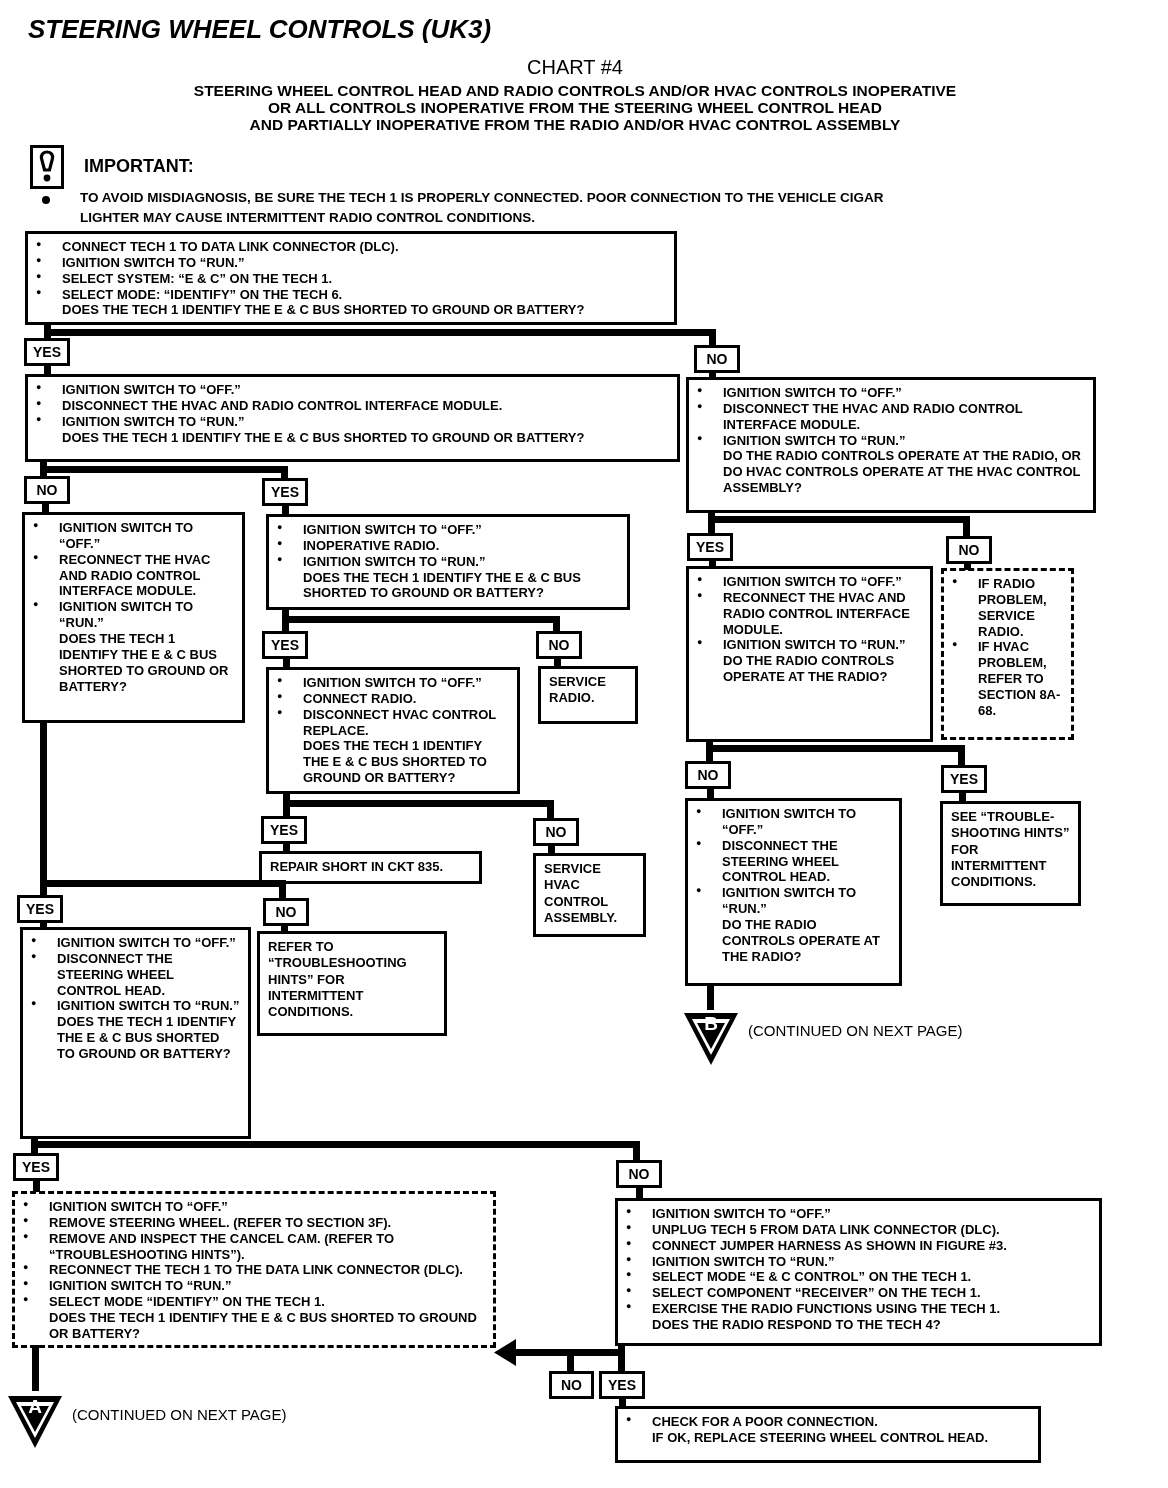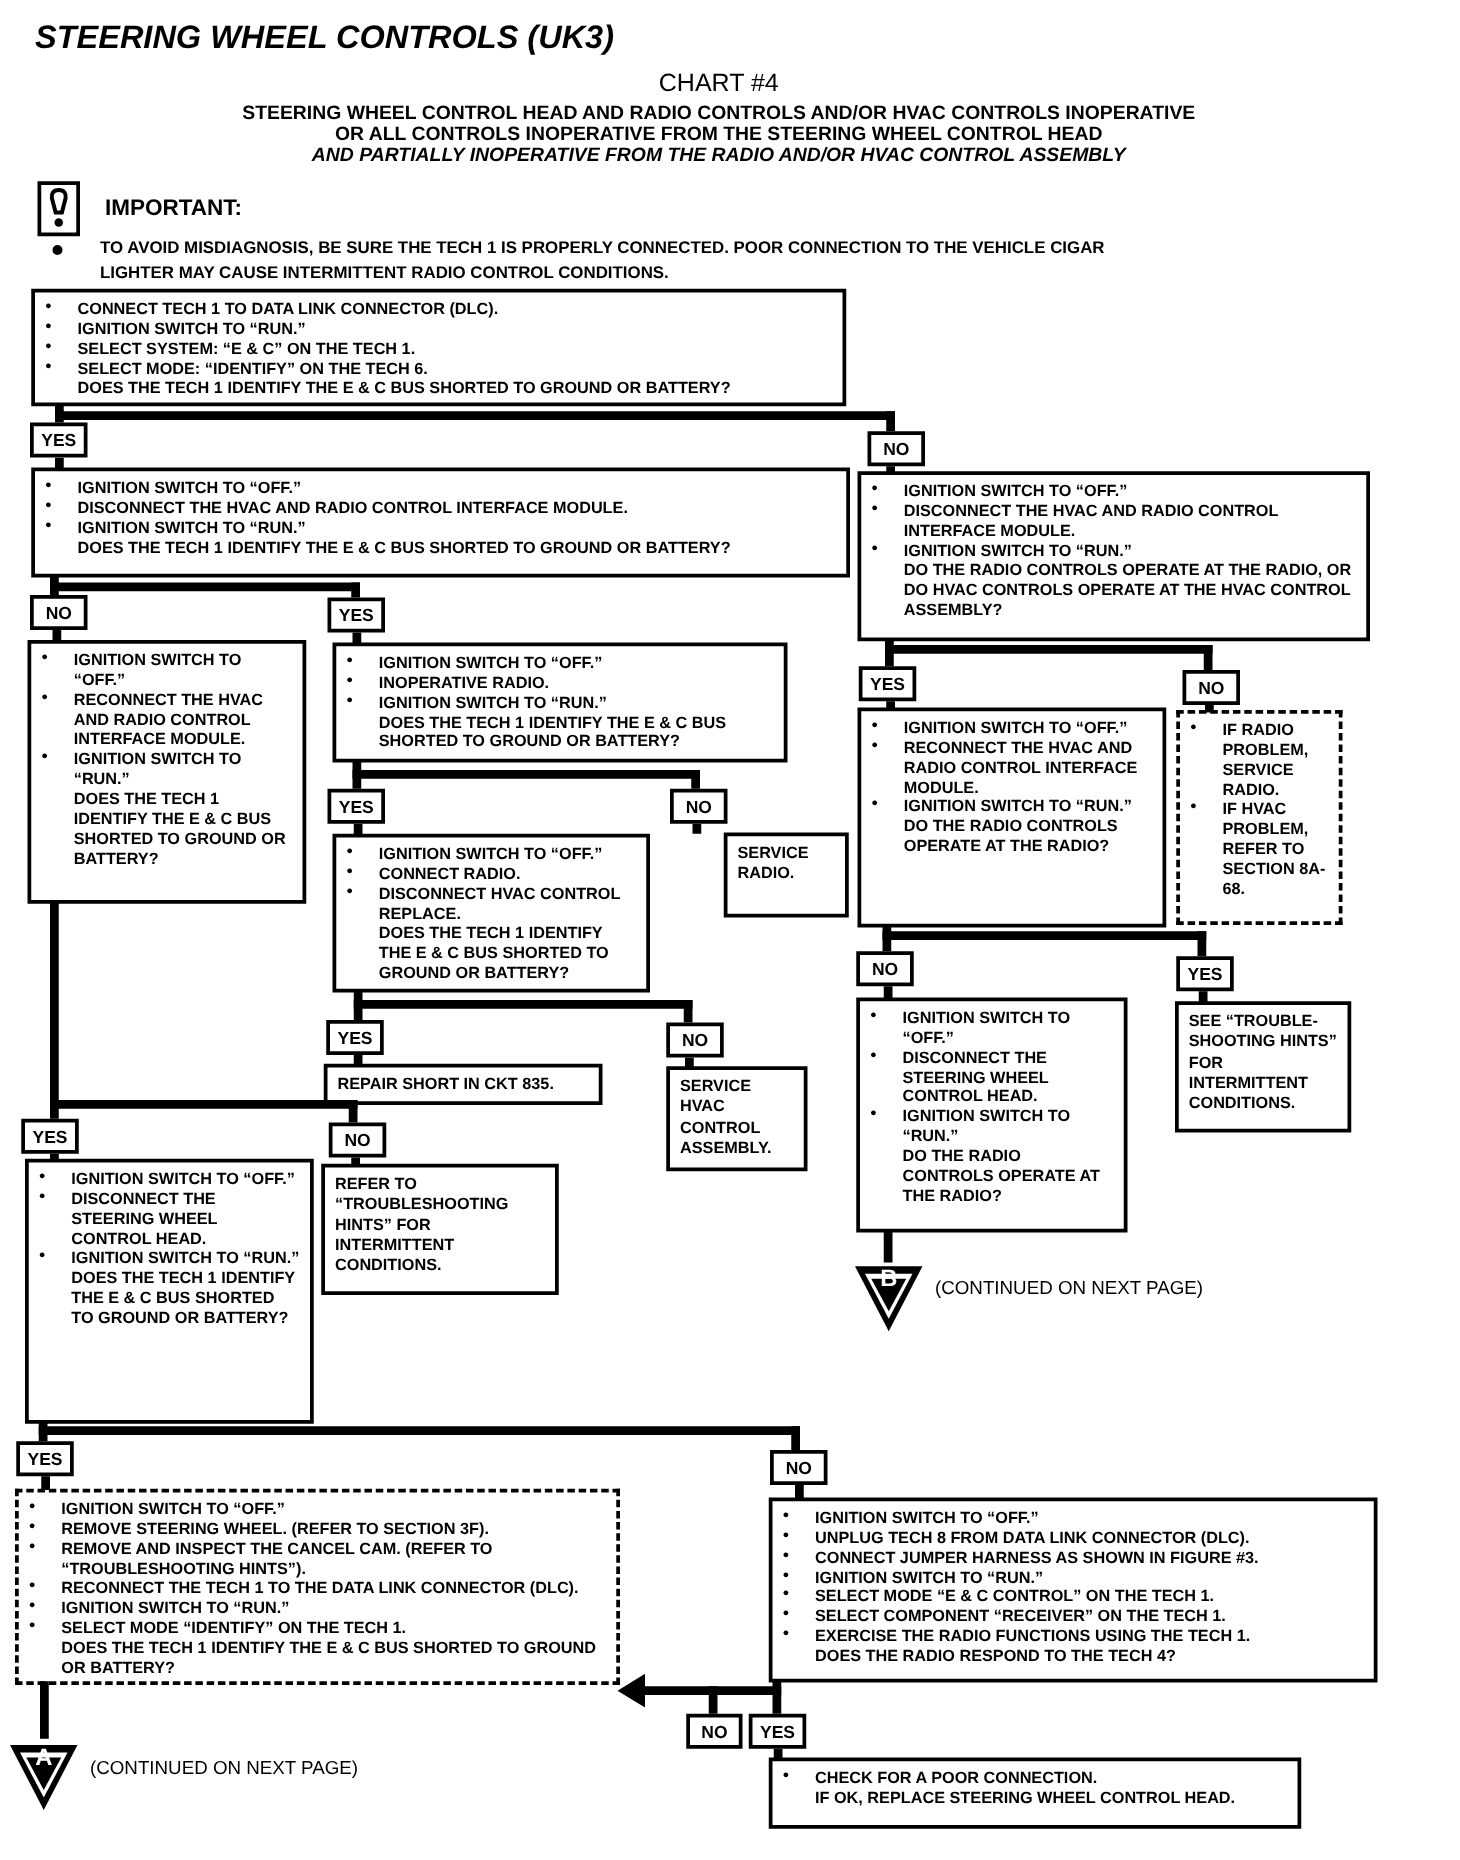--- a/index.html
+++ b/index.html
@@ -33,21 +33,21 @@
 </style>
 </head>
 <body>
 
 <div id="page">
 
   <div class="abs page-title" style="left:28px;top:14px;font-style:italic;">STEERING WHEEL CONTROLS (UK3)</div>
   <div class="abs chart-title" style="left:0;top:56px;width:1150px;">CHART #4</div>
   <div class="abs subtitle" style="left:0;top:82px;width:1150px;">STEERING WHEEL CONTROL HEAD AND RADIO CONTROLS AND/OR HVAC CONTROLS INOPERATIVE</div>
   <div class="abs subtitle" style="left:0;top:99px;width:1150px;">OR ALL CONTROLS INOPERATIVE FROM THE STEERING WHEEL CONTROL HEAD</div>
-  <div class="abs subtitle" style="left:0;top:116px;width:1150px;font-style:italic;">AND PARTIALLY INOPERATIVE FROM THE RADIO AND/OR HVAC CONTROL ASSEMBLY</div>
+  <div class="abs subtitle" style="left:0;top:116px;width:1150px;">AND PARTIALLY INOPERATIVE FROM THE RADIO AND/OR HVAC CONTROL ASSEMBLY</div>
 
   <div class="abs imp-icon-box" style="left:30px;top:145px;">
     <svg width="22" height="34" viewBox="0 0 22 34">
       <path d="M11 2 C6.5 2 5 5 5.5 8.5 L8.5 20 L13.5 20 L16.5 8.5 C17 5 15.5 2 11 2 Z" fill="none" stroke="#000" stroke-width="3.2"></path>
       <circle cx="11" cy="28" r="3.4" fill="#000"></circle>
     </svg>
   </div>
   <div class="abs important-label" style="left:84px;top:156px;">IMPORTANT:</div>
   <div class="abs note-dot" style="left:42px;top:196px;"></div>
   <div class="abs note-text" style="left:80px;top:188px;width:812px;">TO AVOID MISDIAGNOSIS, BE SURE THE TECH 1 IS PROPERLY CONNECTED.  POOR CONNECTION TO THE VEHICLE CIGAR LIGHTER MAY CAUSE INTERMITTENT RADIO CONTROL CONDITIONS.</div>
@@ -234,21 +234,21 @@
           <span class="btxt">CONNECT RADIO.</span>
         </div>
         <div class="brow">
           <span class="bdot" style="font-size: 9px; line-height: inherit;">●</span>
           <span class="btxt">DISCONNECT HVAC CONTROL REPLACE.</span>
         </div>
       </div>
     <div class="q">DOES THE TECH 1 IDENTIFY THE E &amp; C BUS SHORTED TO GROUND OR BATTERY?</div>
   </div>
 
-  <div class="fbox" style="left:538px;top:666px;width:100px;height:68px;margin-left:41px;">
+  <div class="fbox" style="left:538px;top:666px;width:100px;height:58px;">
     <div class="ttext">SERVICE RADIO.</div>
   </div>
 
   <div class="fbox" style="left:259px;top:851px;width:223px;height:33px;">
     <div class="ttext">REPAIR SHORT IN CKT 835.</div>
   </div>
 
   <div class="fbox" style="left:533px;top:853px;width:113px;height:84px;">
     <div class="ttext">SERVICE HVAC CONTROL ASSEMBLY.</div>
   </div>
@@ -306,21 +306,21 @@
   </div>
 
   <div class="fbox" style="left:615px;top:1198px;width:487px;height:148px;">
     <div>
         <div class="brow">
           <span class="bdot" style="font-size: 9px; line-height: inherit;">●</span>
           <span class="btxt">IGNITION SWITCH TO “OFF.”</span>
         </div>
         <div class="brow">
           <span class="bdot" style="font-size: 9px; line-height: inherit;">●</span>
-          <span class="btxt">UNPLUG TECH 8 FROM DATA LINK CONNECTOR (DLC).</span>
+          <span class="btxt">UNPLUG TECH 5 FROM DATA LINK CONNECTOR (DLC).</span>
         </div>
         <div class="brow">
           <span class="bdot" style="font-size: 9px; line-height: inherit;">●</span>
           <span class="btxt">CONNECT JUMPER HARNESS AS SHOWN IN FIGURE #3.</span>
         </div>
         <div class="brow">
           <span class="bdot" style="font-size: 9px; line-height: inherit;">●</span>
           <span class="btxt">IGNITION SWITCH TO “RUN.”</span>
         </div>
         <div class="brow">

